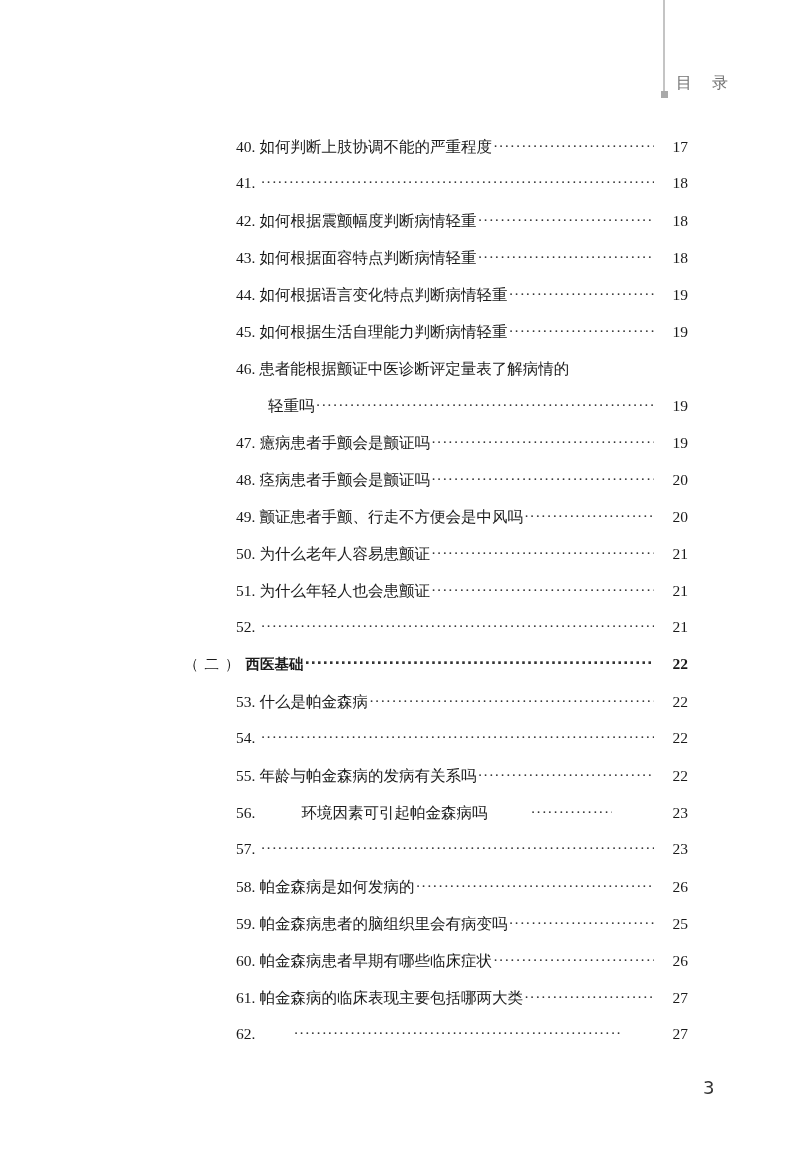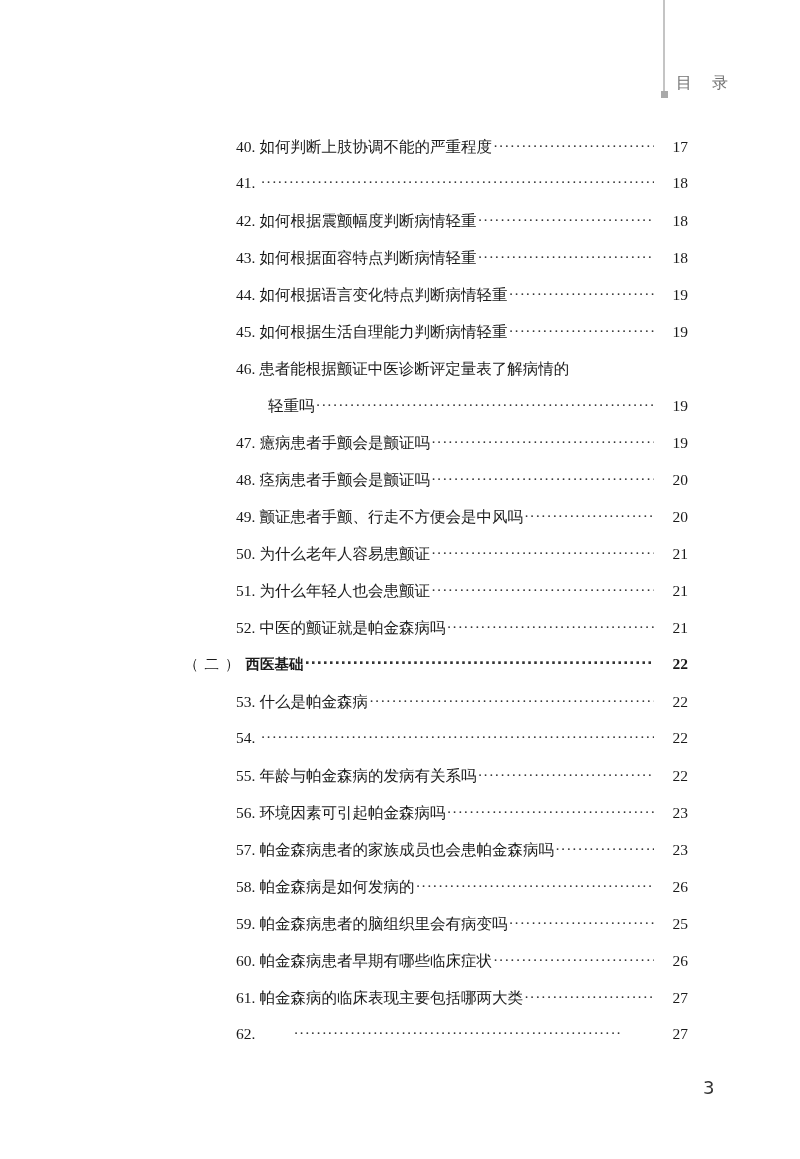--- a/index.html
+++ b/index.html
@@ -197,21 +197,20 @@
 
   <div class="entry" style="left:236px; top:581px; width:452px;">
     <span class="num">51.</span>
     <span class="title">为什么年轻人也会患颤证</span>
     <span class="leader"></span>
     <span class="page">21</span>
   </div>
 
   <div class="entry" style="left:236px; top:618px; width:452px;">
     <span class="num">52.</span>
-    <span class="title">中医的颤证就是帕金森病吗</span>
     <span class="leader"></span>
     <span class="page">21</span>
   </div>
 
   <div class="entry section" style="left:184px; top:655px; width:504px;">
     <span class="num">（二）</span>
     <span class="title">西医基础</span>
     <span class="leader"></span>
     <span class="page">22</span>
   </div>
@@ -229,30 +228,29 @@
     <span class="page">22</span>
   </div>
 
   <div class="entry" style="left:236px; top:766px; width:452px;">
     <span class="num">55.</span>
     <span class="title">年龄与帕金森病的发病有关系吗</span>
     <span class="leader"></span>
     <span class="page">22</span>
   </div>
 
-  <div class="entry" style="left:236px; top:803px; width:452px;">
+  <div class="entry" style="left:236px; top:803px; width:452px;gap:42px;">
     <span class="num">56.</span>
     <span class="title">环境因素可引起帕金森病吗</span>
     <span class="leader"></span>
     <span class="page">23</span>
   </div>
 
   <div class="entry" style="left:236px; top:840px; width:452px;">
     <span class="num">57.</span>
-    <span class="title">帕金森病患者的家族成员也会患帕金森病吗</span>
     <span class="leader"></span>
     <span class="page">23</span>
   </div>
 
   <div class="entry" style="left:236px; top:877px; width:452px;">
     <span class="num">58.</span>
     <span class="title">帕金森病是如何发病的</span>
     <span class="leader"></span>
     <span class="page">26</span>
   </div>

